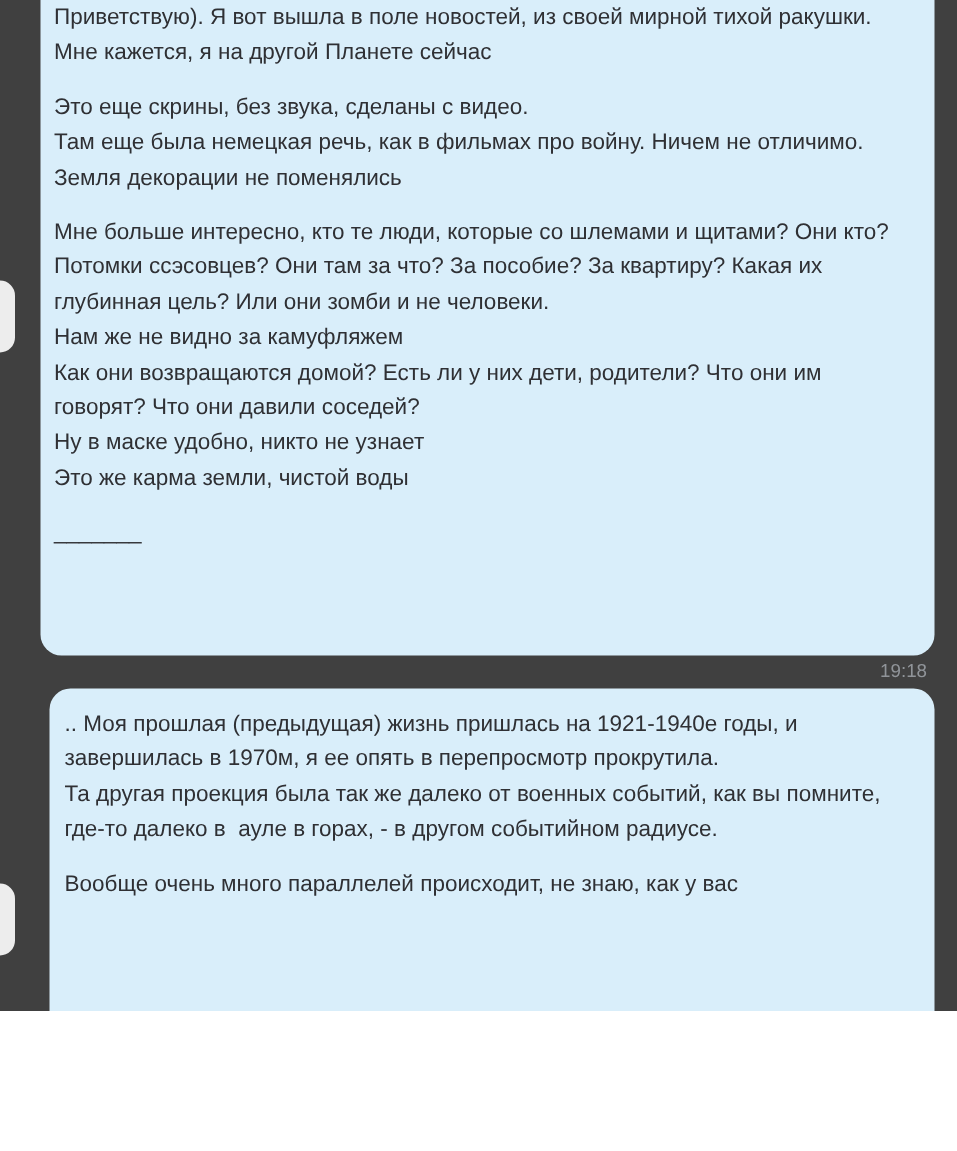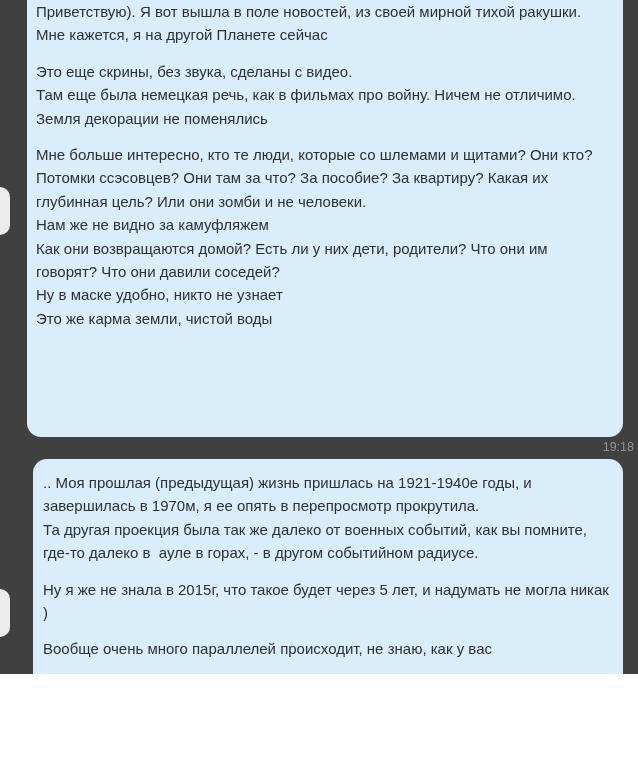--- a/index.html
+++ b/index.html
@@ -38,21 +38,21 @@
     overflow: hidden;
   }
   .para {
     margin: 13px 0 0 0;
     white-space: pre-wrap;
   }
   .para:first-child { margin-top: 0; }
   .timestamp {
     position: absolute;
     top: 440px;
-    right: 4px;
+    right: 20px;
     font-size: 12.5px;
     color: #909499;
   }
   .stub {
     position: absolute;
     left: 0;
     width: 10px;
     height: 48px;
     background: #ededed;
     border-radius: 0 10px 10px 0;
@@ -107,30 +107,30 @@
     <div class="msg-text">
         <p class="para">Приветствую). Я вот вышла в поле новостей, из своей мирной тихой ракушки.
 Мне кажется, я на другой Планете сейчас</p>
         <p class="para">Это еще скрины, без звука, сделаны с видео.
 Там еще была немецкая речь, как в фильмах про войну. Ничем не отличимо. Земля декорации не поменялись</p>
         <p class="para">Мне больше интересно, кто те люди, которые со шлемами и щитами? Они кто? Потомки ссэсовцев? Они там за что? За пособие? За квартиру? Какая их глубинная цель? Или они зомби и не человеки.
 Нам же не видно за камуфляжем
 Как они возвращаются домой? Есть ли у них дети, родители? Что они им говорят? Что они давили соседей?
 Ну в маске удобно, никто не узнает
 Это же карма земли, чистой воды</p>
+        <p class="para">_______</p>
       </div>
   </div>
 
   <span class="timestamp">19:18</span>
 
   <div class="bubble bubble-second">
     <div class="msg-text">
         <p class="para">.. Моя прошлая (предыдущая) жизнь пришлась на 1921-1940е годы, и завершилась в 1970м, я ее опять в перепросмотр прокрутила.
 Та другая проекция была так же далеко от военных событий, как вы помните, где-то далеко в  ауле в горах, - в другом событийном радиусе.</p>
-        <p class="para">Ну я же не знала в 2015г, что такое будет через 5 лет, и надумать не могла никак )</p>
         <p class="para">Вообще очень много параллелей происходит, не знаю, как у вас</p>
       </div>
   </div>
 
   <div class="reactions">
     <button class="reaction heart-pill">
       <svg class="icon" width="21" height="21" viewBox="0 0 24 24">
         <path fill="#e8413c" d="M12 20.8C7.6 17.6 3.5 14 3.5 9.8 3.5 7 5.7 5 8.2 5c1.5 0 2.9.7 3.8 1.9C12.9 5.7 14.3 5 15.8 5c2.5 0 4.7 2 4.7 4.8 0 4.2-4.1 7.8-8.5 11z"></path>
       </svg>
       <span class="count">3</span>

